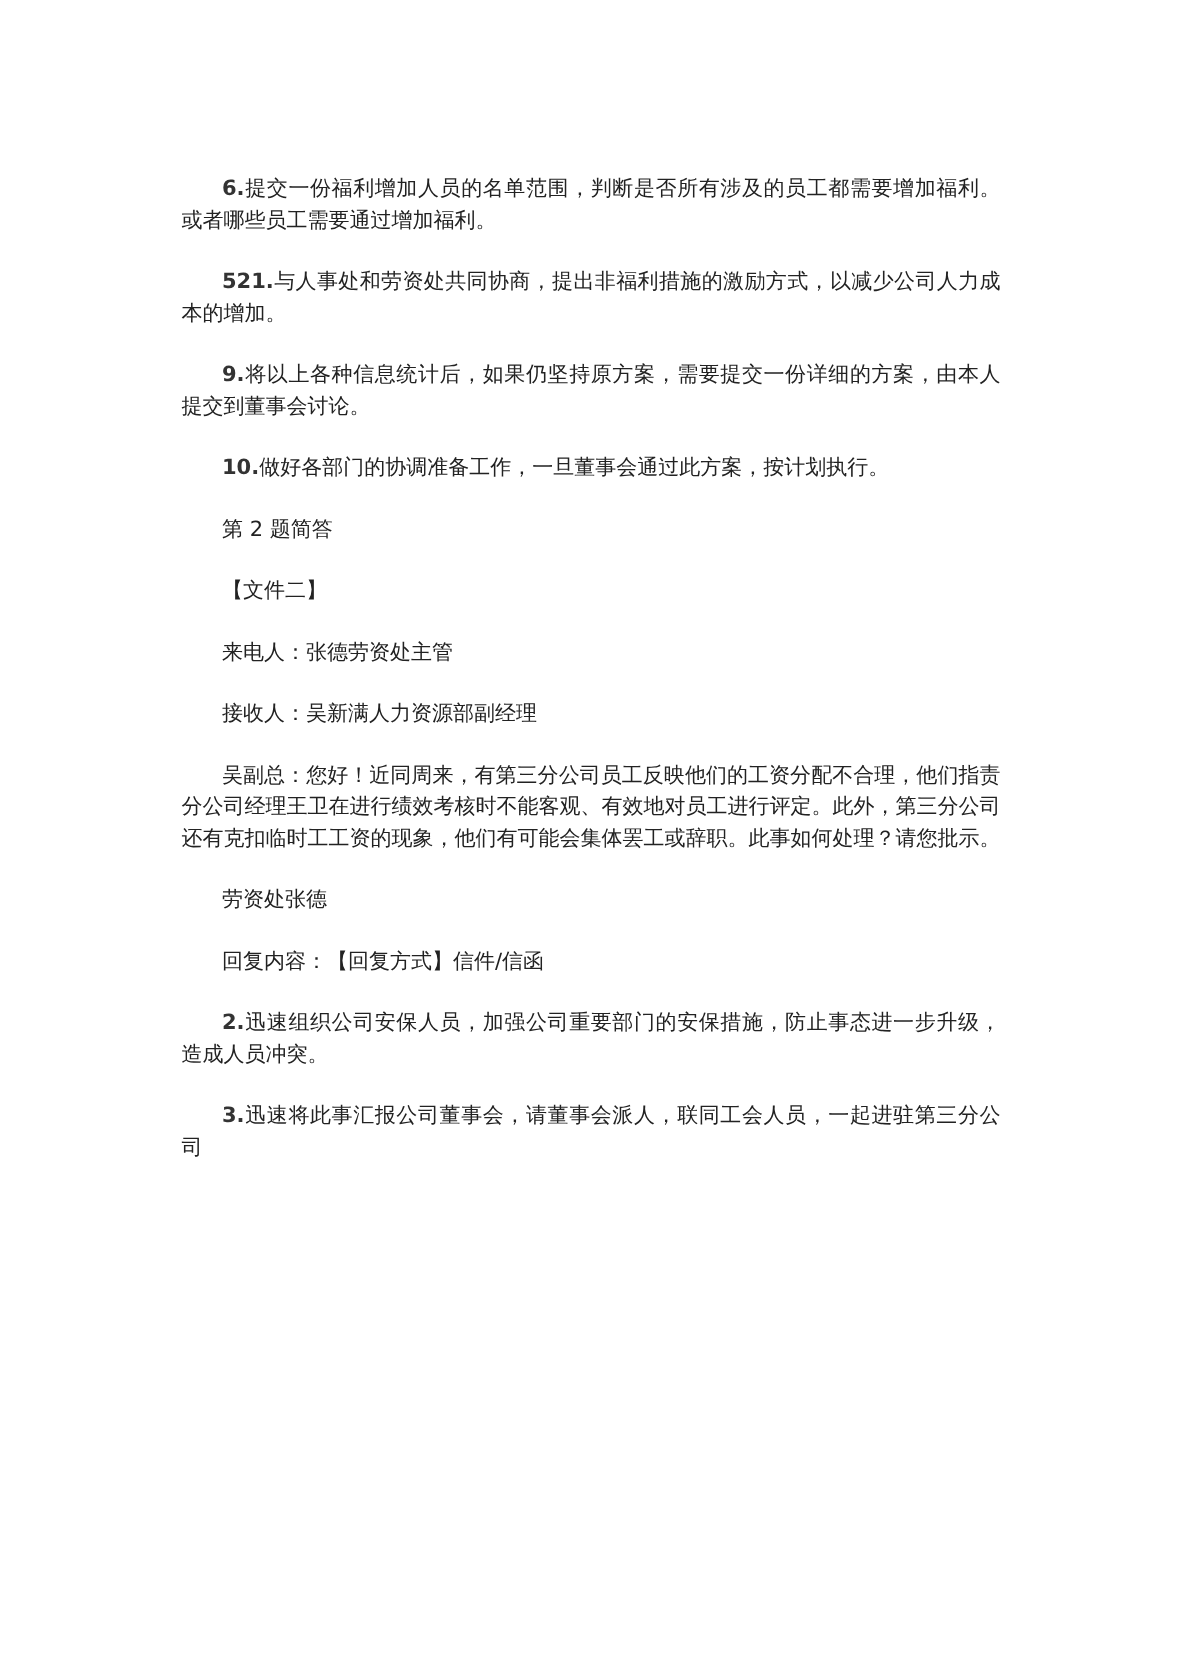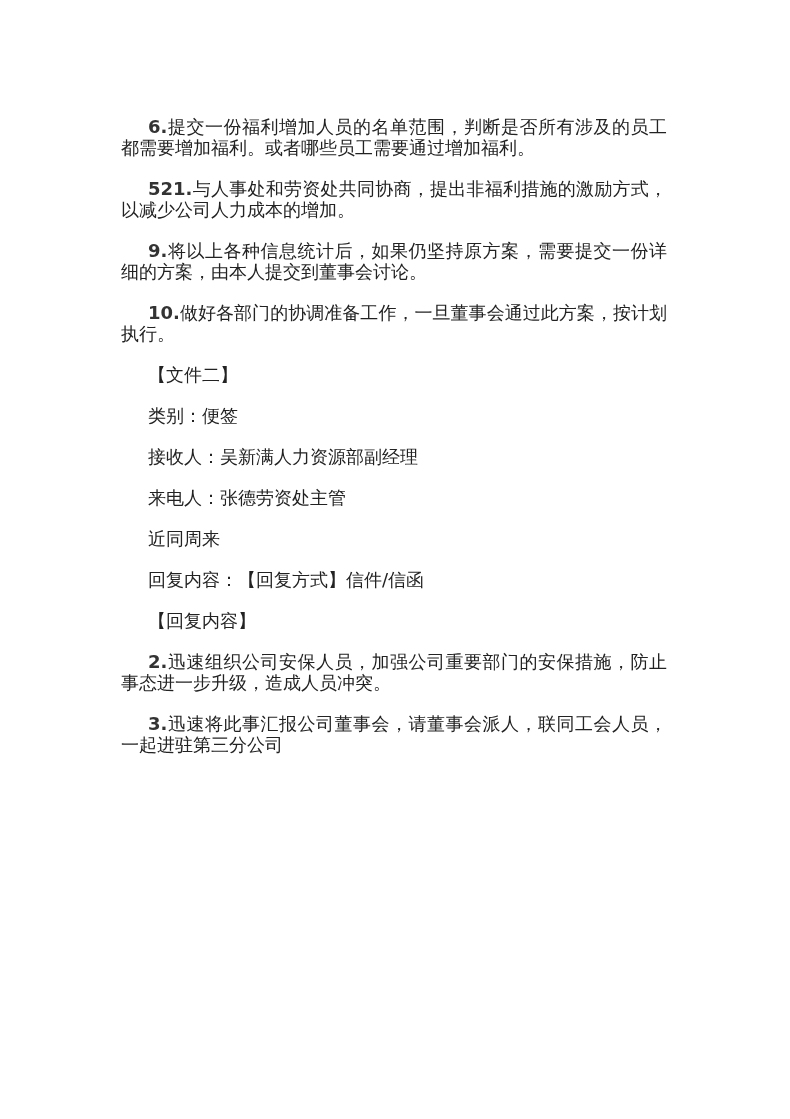--- a/index.html
+++ b/index.html
@@ -15,43 +15,43 @@
       font-family: "DejaVu Sans", "Liberation Sans", sans-serif;
       color: #222222;
     }
     .page {
       position: absolute;
       left: 121px;
       top: 116px;
       width: 546px;
     }
     .para {
-      font-size: 18px;
+      font-size: 14px;
       line-height: 21px;
       margin: 0 0 20px 0;
       text-indent: 27px;
       text-align: justify;
       letter-spacing: 0px;
       word-break: break-all;
     }
     .para .num {
       font-weight: bold;
       color: #333333;
     }
   </style>
 </head>
 <body>
 
 <div class="page">
   <p class="para"><span class="num">6.</span><span>提交一份福利增加人员的名单范围，判断是否所有涉及的员工都需要增加福利。或者哪些员工需要通过增加福利。</span></p>
   <p class="para"><span class="num">521.</span><span>与人事处和劳资处共同协商，提出非福利措施的激励方式，以减少公司人力成本的增加。</span></p>
   <p class="para"><span class="num">9.</span><span>将以上各种信息统计后，如果仍坚持原方案，需要提交一份详细的方案，由本人提交到董事会讨论。</span></p>
   <p class="para"><span class="num">10.</span><span>做好各部门的协调准备工作，一旦董事会通过此方案，按计划执行。</span></p>
+  <p class="para"><span>第 2 题简答</span></p>
   <p class="para"><span>【文件二】</span></p>
-  <p class="para"><span>类别：便签</span></p>
+  <p class="para"><span>来电人：张德劳资处主管</span></p>
   <p class="para"><span>接收人：吴新满人力资源部副经理</span></p>
-  <p class="para"><span>来电人：张德劳资处主管</span></p>
-  <p class="para"><span>近同周来</span></p>
+  <p class="para"><span>吴副总：您好！近同周来，有第三分公司员工反映他们的工资分配不合理，他们指责分公司经理王卫在进行绩效考核时不能客观、有效地对员工进行评定。此外，第三分公司还有克扣临时工工资的现象，他们有可能会集体罢工或辞职。此事如何处理？请您批示。</span></p>
+  <p class="para"><span>劳资处张德</span></p>
   <p class="para"><span>回复内容：【回复方式】信件/信函</span></p>
-  <p class="para"><span>【回复内容】</span></p>
   <p class="para"><span class="num">2.</span><span>迅速组织公司安保人员，加强公司重要部门的安保措施，防止事态进一步升级，造成人员冲突。</span></p>
   <p class="para"><span class="num">3.</span><span>迅速将此事汇报公司董事会，请董事会派人，联同工会人员，一起进驻第三分公司</span></p>
 </div>
 
 </body></html>

